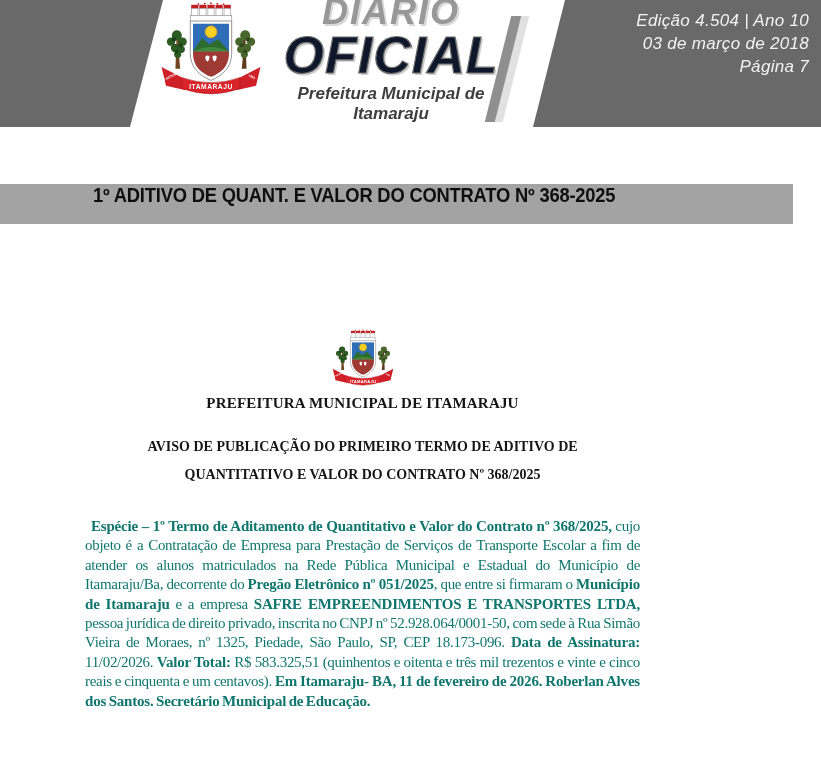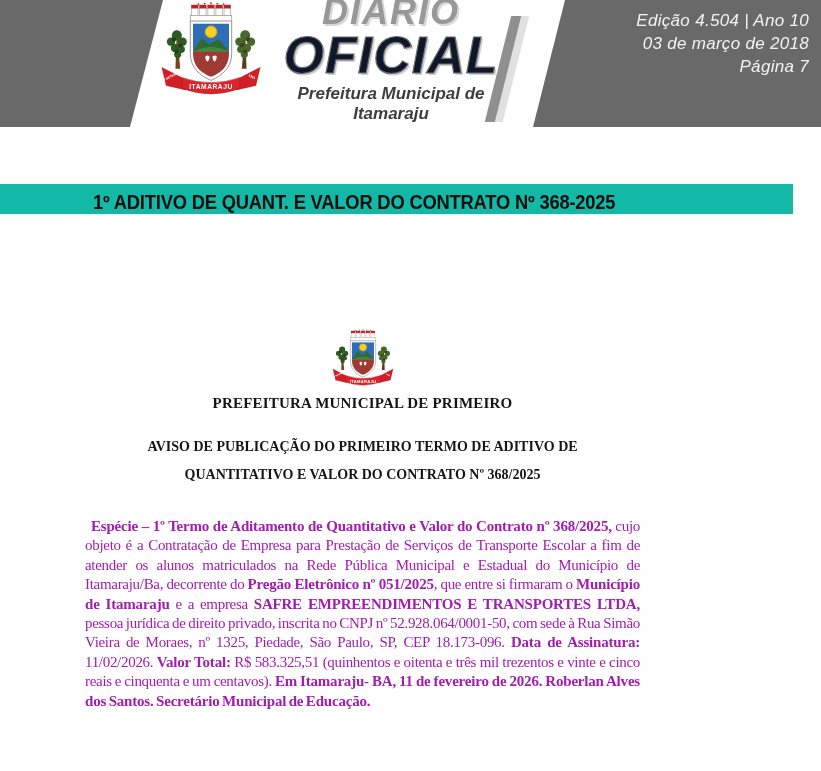--- a/index.html
+++ b/index.html
@@ -20,35 +20,35 @@
   .brand{position:absolute;left:272px;top:-7px;width:238px;text-align:center;
          font-family:"Liberation Sans", sans-serif;font-style:italic;}
   .brand-top{font-size:36px;line-height:38px;font-weight:700;letter-spacing:2px;
              color:#989898;text-shadow:2px 2px 0 #d8d8d8;}
   .brand-main{font-size:52px;line-height:52px;font-weight:700;letter-spacing:1px;
               color:#0f172a;margin-top:-2px;text-shadow:2px 2px 0 #cfcfcf;
               -webkit-text-stroke:1.2px #6e6e6e;}
   .brand-sub{font-size:17px;line-height:19.5px;font-weight:700;color:#3e3e3e;margin-top:3px;}
 
   
-  .contract-bar{position:absolute;top:184px;left:0;width:793px;height:30px;
-                background:#14b8a6;display:flex;align-items:flex-end;}
+  .contract-bar{position:absolute;top:184px;left:0;width:793px;height:40px;
+                background:#a3a3a3;display:flex;align-items:flex-start;}
   .contract-bar span{display:inline-block;margin-left:93px;white-space:nowrap;
                      font-family:"Liberation Sans", sans-serif;font-weight:700;
                      font-size:19.5px;color:#0e0e0e;transform:scaleX(.94);
                      transform-origin:left center;letter-spacing:-0.2px;}
 
   
   .notice{position:absolute;left:85px;top:329px;width:555px;text-align:center;}
   .crest-small{width:66px;height:62px;}
   .org-line{font-weight:700;font-size:15px;line-height:17px;letter-spacing:.2px;color:#151515;}
   .aviso{font-weight:700;font-size:14px;line-height:27.5px;margin:21px auto 0;
          max-width:525px;color:#151515;}
   .body-par{text-align:justify;font-size:15px;line-height:19.4px;margin:29px 0 8px;
-            text-indent:6px;letter-spacing:-0.3px;word-spacing:-1px;color:#a21caf;}
+            text-indent:6px;letter-spacing:-0.3px;word-spacing:-1px;color:#0f766e;}
   .body-par b{letter-spacing:-0.2px;}
 
   .defs-holder{position:absolute;width:0;height:0;overflow:hidden;}
 </style>
 </head>
 <body>
 
 <svg class="defs-holder" aria-hidden="true">
   <defs>
     <symbol id="crest-symbol" viewBox="0 0 120 112">
@@ -160,18 +160,18 @@
   </header>
 
   <section class="contract-bar">
     <span>1º ADITIVO DE QUANT. E VALOR DO CONTRATO Nº 368-2025</span>
   </section>
 
   <main class="notice">
     <svg class="crest-small">
       <use href="#crest-symbol"></use>
     </svg>
-    <div class="org-line">PREFEITURA MUNICIPAL DE PRIMEIRO</div>
+    <div class="org-line">PREFEITURA MUNICIPAL DE ITAMARAJU</div>
     <h2 class="aviso">AVISO DE PUBLICAÇÃO DO PRIMEIRO TERMO DE ADITIVO DE QUANTITATIVO E VALOR DO CONTRATO Nº 368/2025</h2>
     <p class="body-par"><b>Espécie – 1º Termo de Aditamento de Quantitativo e Valor do Contrato nº 368/2025,</b><span> cujo objeto é a Contratação de Empresa para Prestação de Serviços de Transporte Escolar a fim de atender os alunos matriculados na Rede Pública Municipal e Estadual do Município de Itamaraju/Ba, decorrente do </span><b>Pregão Eletrônico nº 051/2025</b><span>, que entre si firmaram o </span><b>Município de Itamaraju</b><span> e a empresa </span><b>SAFRE EMPREENDIMENTOS E TRANSPORTES LTDA,</b><span> pessoa jurídica de direito privado, inscrita no CNPJ nº 52.928.064/0001-50, com sede à Rua Simão Vieira de Moraes, nº 1325, Piedade, São Paulo, SP, CEP 18.173-096. </span><b>Data de Assinatura:</b><span> 11/02/2026. </span><b>Valor Total:</b><span> R$ 583.325,51 (quinhentos e oitenta e três mil trezentos e vinte e cinco reais e cinquenta e um centavos). </span><b>Em Itamaraju- BA, 11 de fevereiro de 2026. Roberlan Alves dos Santos. Secretário Municipal de Educação.</b></p>
   </main>
 
 </div>
 
 </body></html>

